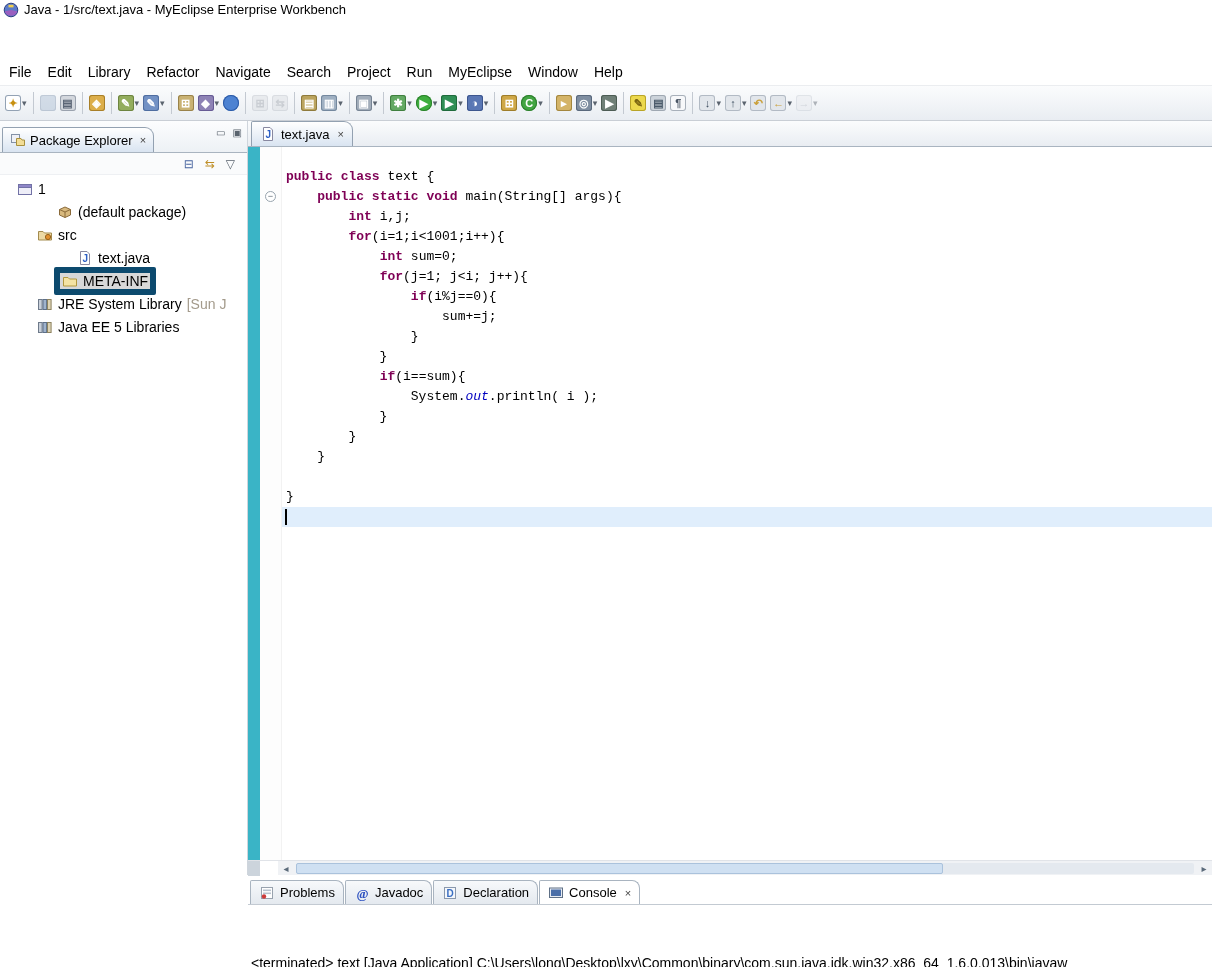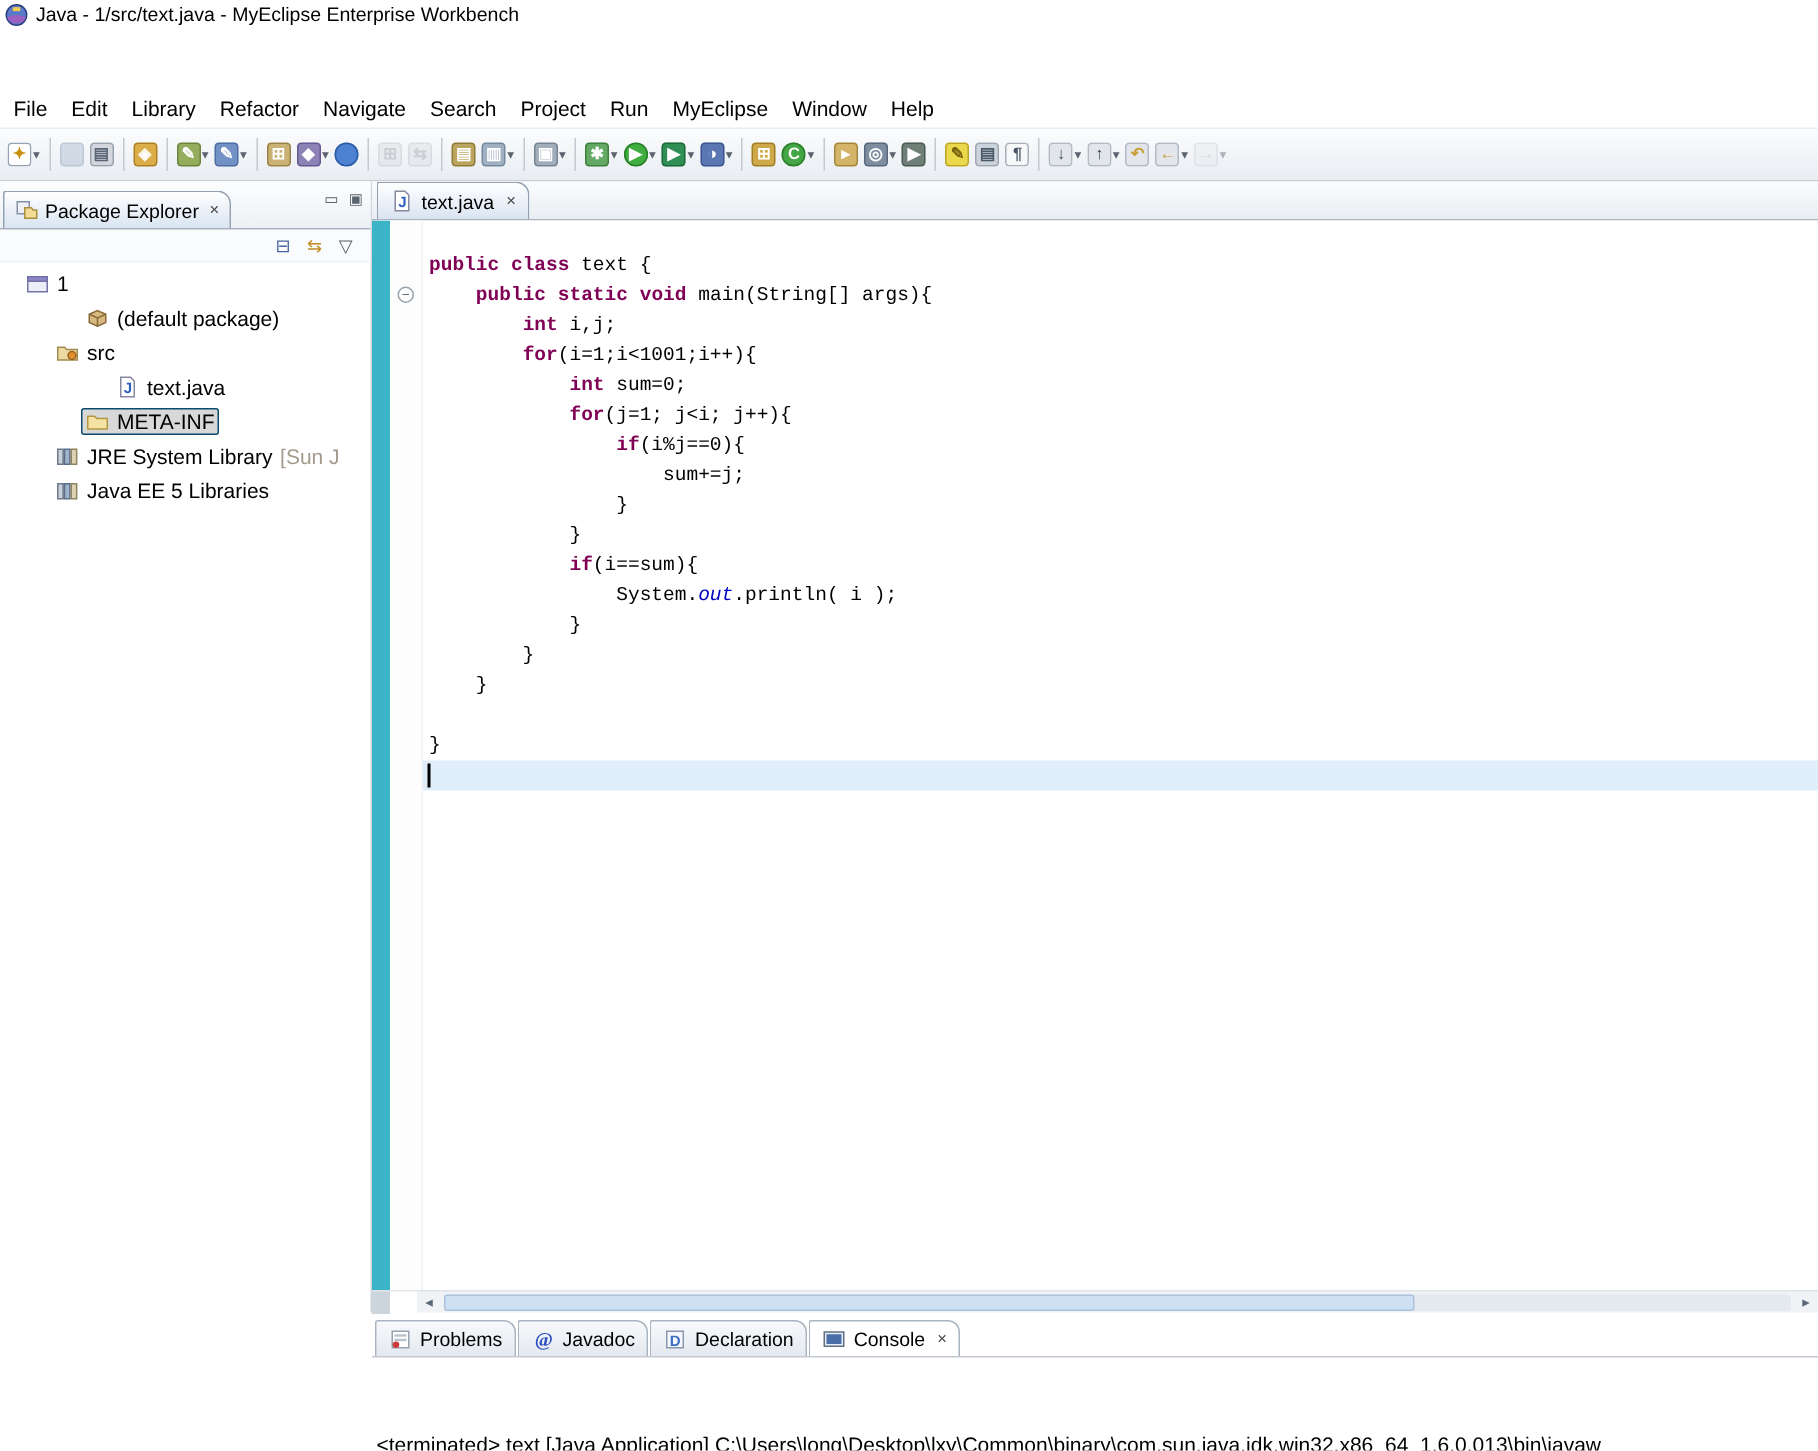--- a/index.html
+++ b/index.html
@@ -41,21 +41,21 @@
     border:1px solid #93a1b1; border-bottom:none; border-radius:2px 9px 0 0;
     background:linear-gradient(#ffffff,#d9e4f1); font-size:13px; white-space:nowrap; }
   .tabclose { font-size:11px; color:#444; margin-left:3px; }
   .viewctrls { position:absolute; right:5px; top:6px; display:flex; gap:7px; font-size:10px; color:#5a646e; }
   .viewtoolbar { height:22px; flex:none; display:flex; justify-content:flex-end; align-items:center; gap:11px;
     padding-right:12px; background:#fafbfc; border-bottom:1px solid #eef0f3; font-size:12px; }
   .vticon { line-height:1; }
   .tree { flex:1; padding-top:2px; font-size:14px; overflow:hidden; }
   .trow { height:23px; display:flex; align-items:center; white-space:nowrap; }
   .rowbox { display:flex; align-items:center; gap:5px; padding:1px 3px; border-radius:2px; }
-  .rowbox.selected { background:var(--selection-bg,#d8d8d8); border:1px solid #0c4a6e; padding:0 2px;text-align:center; }
+  .rowbox.selected { background:var(--selection-bg,#d8d8d8); border:6px solid #0c4a6e; padding:0 2px;text-align:center; }
   .nicon { width:16px; height:16px; display:inline-flex; flex:none; }
   .dim { color:#a39a8b; }
 
   
   .editorarea { flex:1; min-width:0; display:flex; flex-direction:column; }
   .edtabbar { height:26px; flex:none; background:linear-gradient(#fbfcfd,#e9edf2);
     border-bottom:1px solid #a9b4c0; display:flex; align-items:flex-end; }
   .edtab { display:flex; align-items:center; gap:5px; height:25px; padding:0 8px; margin-left:3px;
     border:1px solid #93a1b1; border-bottom:none; border-radius:2px 9px 0 0;
     background:linear-gradient(#ffffff,#d9e4f1); font-size:13px; white-space:nowrap; }

